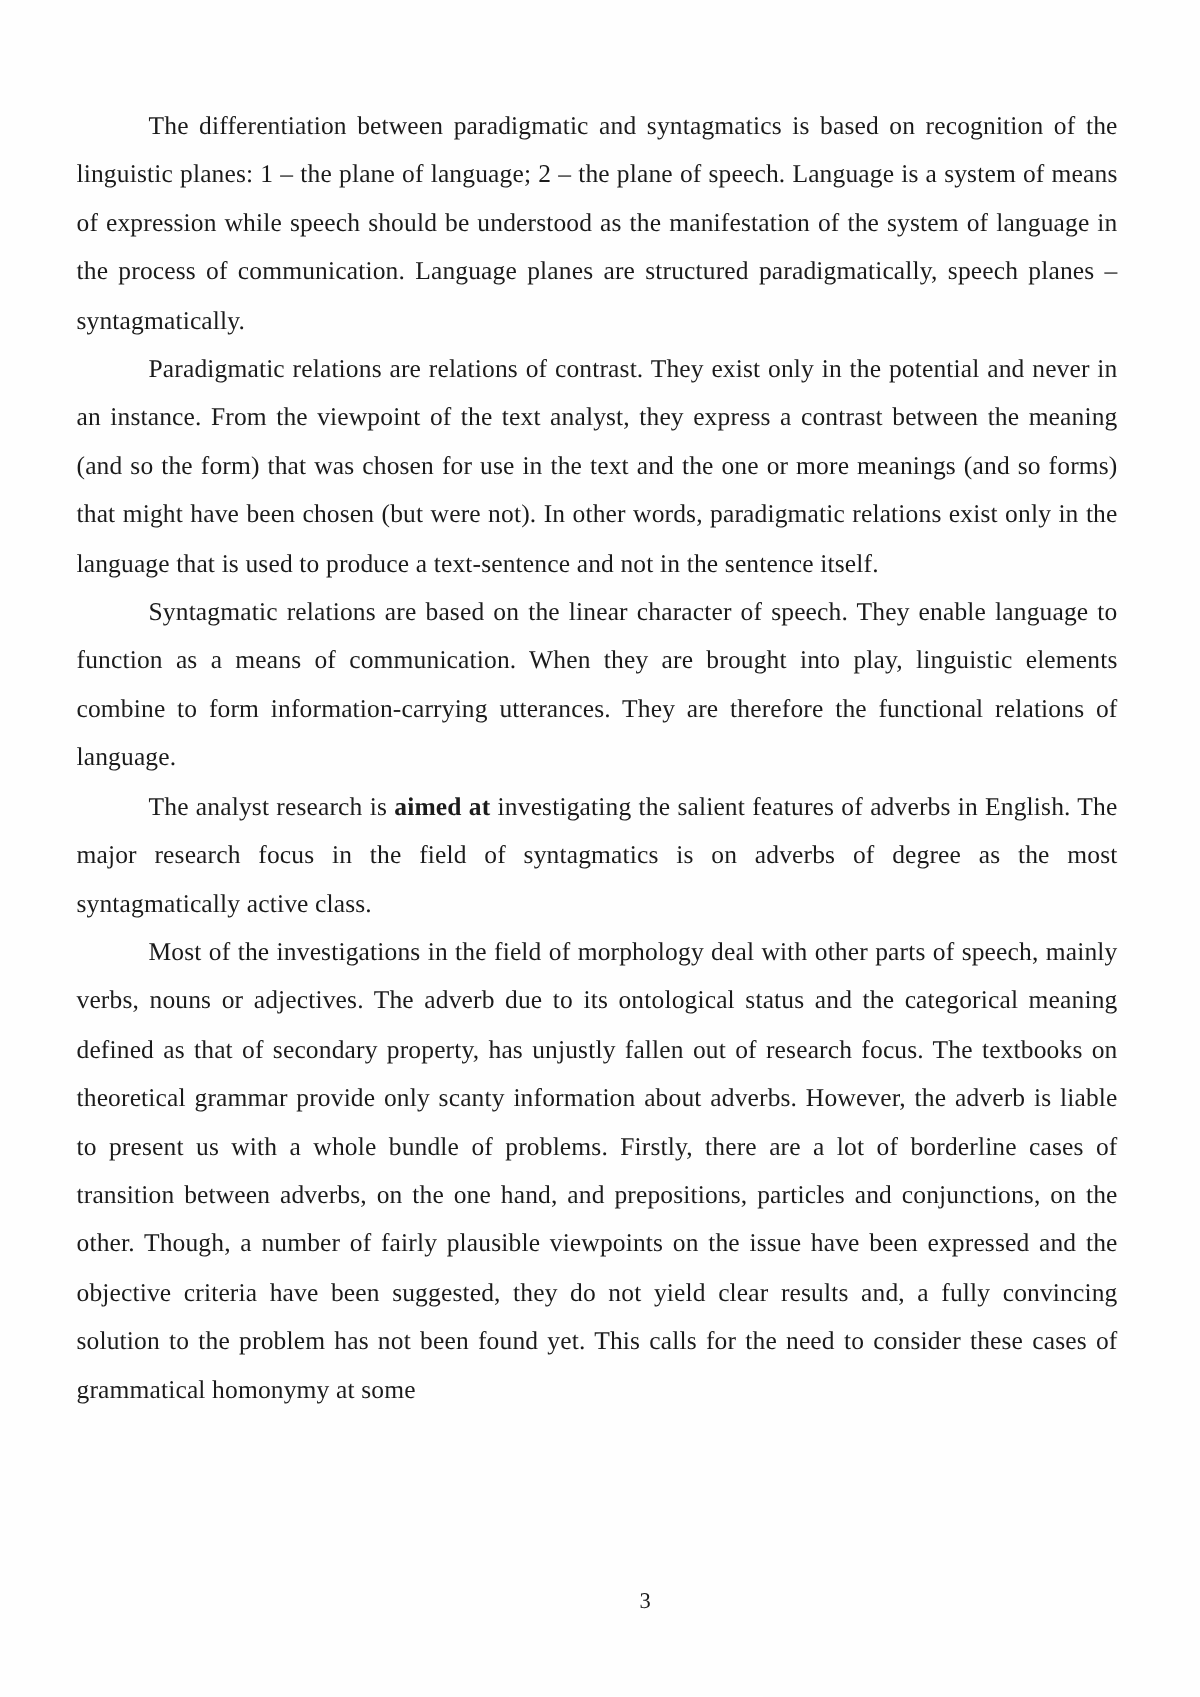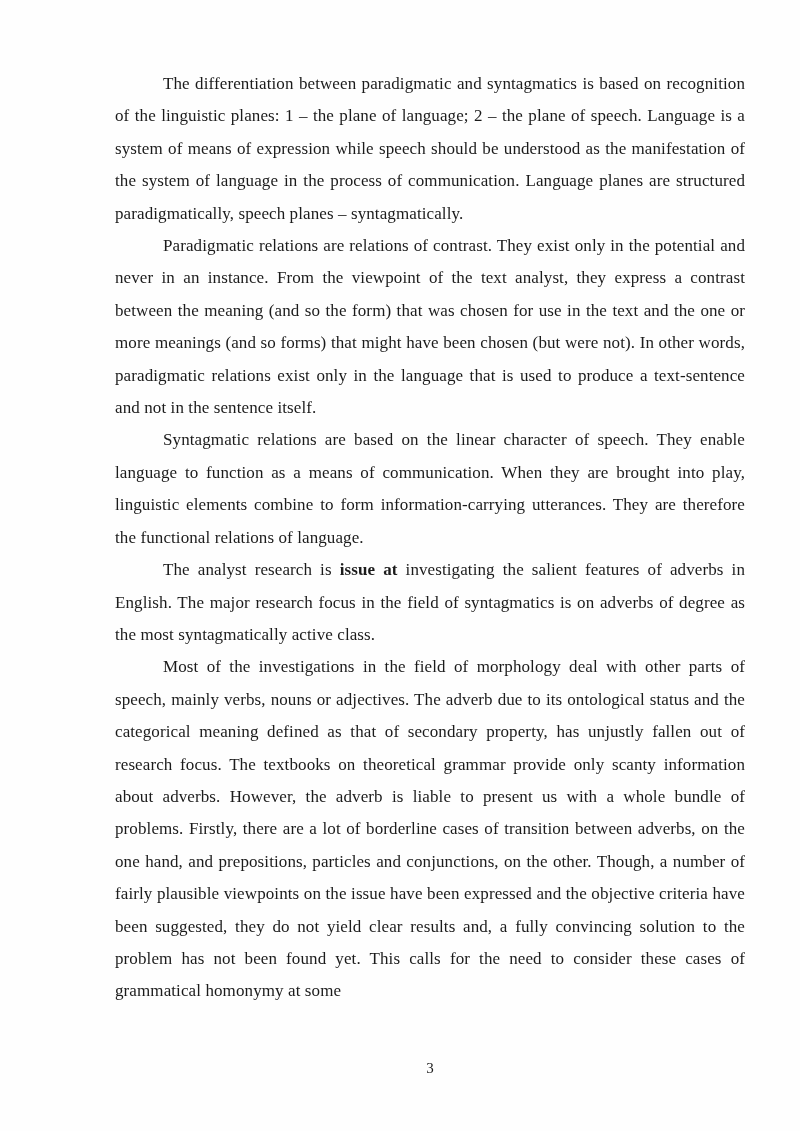--- a/index.html
+++ b/index.html
@@ -11,21 +11,21 @@
     position: relative;
     width: 800px;
     height: 1131px;
     background: #fefefe;
     overflow: hidden;
     font-family: "Liberation Serif", "DejaVu Serif", serif;
     color: #1b1b1b;
   }
   .content {
     box-sizing: border-box;
-    padding: 68px 55px 0 115px;
+    padding: 68px 55px 0 51px;
   }
   .content p {
     margin: 0;
     font-size: 17px;
     line-height: 32.4px;
     text-align: justify;
     text-indent: 48px;
     letter-spacing: 0.1px;
   }
   .content p strong {
@@ -43,17 +43,17 @@
   }
 </style>
 </head>
 <body>
 
 <div class="page">
   <div class="content">
     <p>The differentiation between paradigmatic and syntagmatics is based on recognition of the linguistic planes: 1 – the plane of language; 2 – the plane of speech. Language is a system of means of expression while speech should be understood as the manifestation of the system of language in the process of communication. Language planes are structured paradigmatically, speech planes – syntagmatically.</p>
     <p>Paradigmatic relations are relations of contrast. They exist only in the potential and never in an instance. From the viewpoint of the text analyst, they express a contrast between the meaning (and so the form) that was chosen for use in the text and the one or more meanings (and so forms) that might have been chosen (but were not). In other words, paradigmatic relations exist only in the language that is used to produce a text-sentence and not in the sentence itself.</p>
     <p>Syntagmatic relations are based on the linear character of speech. They enable language to function as a means of communication. When they are brought into play, linguistic elements combine to form information-carrying utterances. They are therefore the functional relations of language.</p>
-    <p><span>The analyst research is </span><strong>issue at</strong><span> investigating the salient features of adverbs in English. The major research focus in the field of syntagmatics is on adverbs of degree as the most syntagmatically active class.</span></p>
+    <p><span>The analyst research is </span><strong>aimed at</strong><span> investigating the salient features of adverbs in English. The major research focus in the field of syntagmatics is on adverbs of degree as the most syntagmatically active class.</span></p>
     <p>Most of the investigations in the field of morphology deal with other parts of speech, mainly verbs, nouns or adjectives. The adverb due to its ontological status and the categorical meaning defined as that of secondary property, has unjustly fallen out of research focus. The textbooks on theoretical grammar provide only scanty information about adverbs. However, the adverb is liable to present us with a whole bundle of problems. Firstly, there are a lot of borderline cases of transition between adverbs, on the one hand, and prepositions, particles and conjunctions, on the other. Though, a number of fairly plausible viewpoints on the issue have been expressed and the objective criteria have been suggested, they do not yield clear results and, a fully convincing solution to the problem has not been found yet. This calls for the need to consider these cases of grammatical homonymy at some</p>
   </div>
   <div class="footer">3</div>
 </div>
 
 </body></html>

